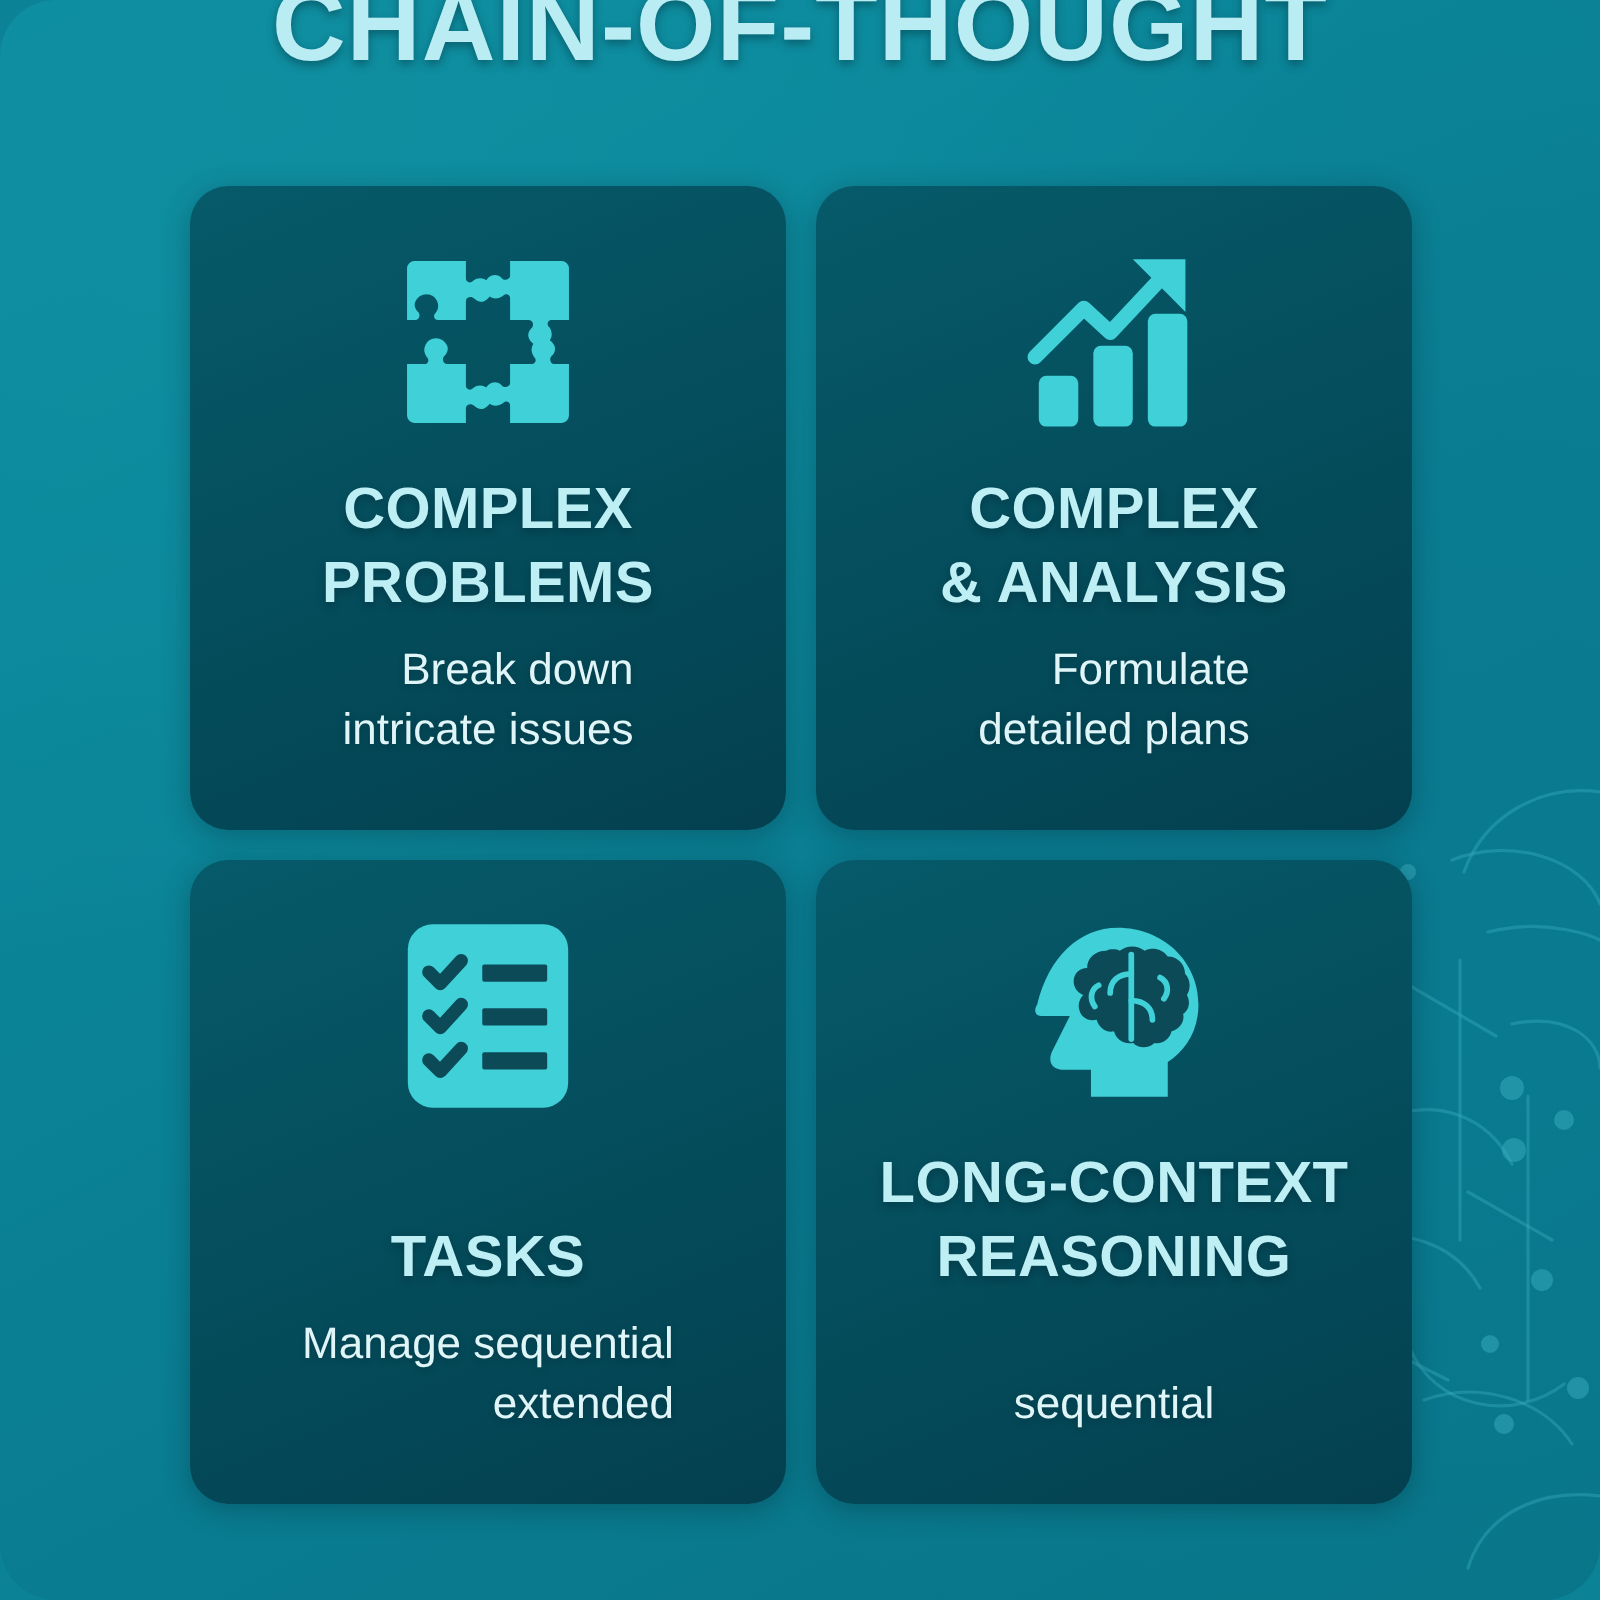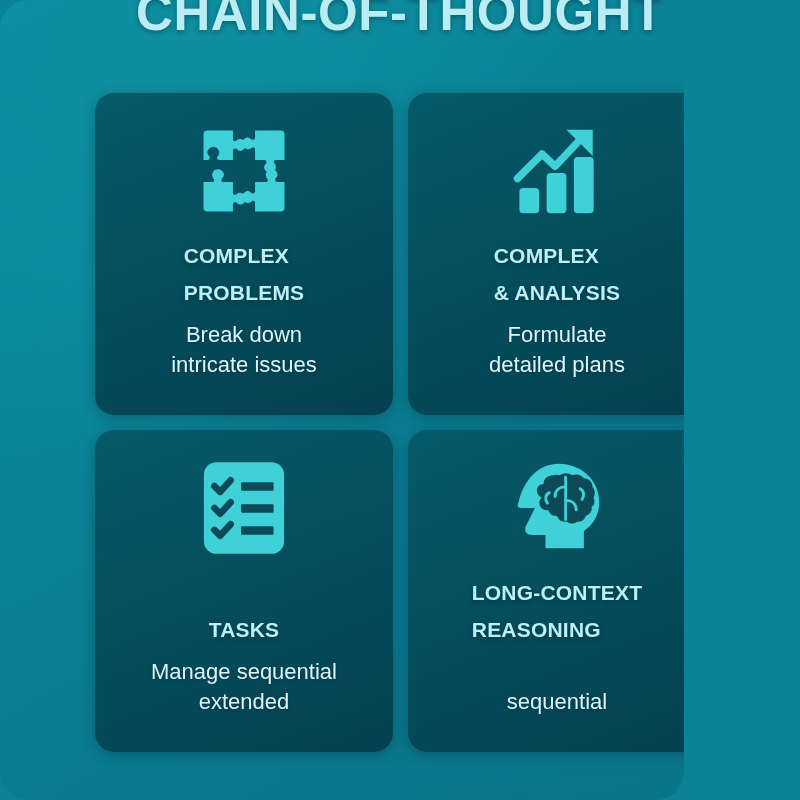--- a/index.html
+++ b/index.html
@@ -11,21 +11,21 @@
   body {
     width: 800px;
     height: 800px;
     overflow: hidden;
     font-family: "Liberation Sans", sans-serif;
     -webkit-font-smoothing: antialiased;
   }
 
   #poster {
     position: relative;
-    width: 684px;
+    width: 800px;
     height: 800px;
     overflow: hidden;
     background:
       radial-gradient(120% 95% at 16% 6%, #0f8ea0 0%, rgba(15,142,160,0) 58%),
       radial-gradient(110% 100% at 92% 52%, #0a7a90 0%, rgba(10,122,144,0) 62%),
       linear-gradient(152deg, #0b8fa2 0%, #0b8598 34%, #0a7d92 62%, #097487 100%);
     border-radius: 28px;
   }
 
   
@@ -90,37 +90,37 @@
     height: 100px;
     display: flex;
     align-items: center;
     justify-content: center;
     margin-bottom: 16px;
   }
   .icon-slot svg { display: block; }
 
   .card-title {
     margin: 0;
-    font-size: 21px;
+    font-size: 29px;
     line-height: 37px;
     font-weight: 700;
     letter-spacing: 0.2px;
     color: #bdeff4;
-    text-align: left;
+    text-align: center;
     text-shadow: 0 2px 4px rgba(2, 36, 46, 0.40);
     padding: 0 6px;
   }
 
   .card-desc {
     margin: 9px 0 0 0;
     font-size: 22px;
     line-height: 30px;
     font-weight: 400;
     color: #dff5f8;
-    text-align: center;
+    text-align: right;
     text-shadow: 0 1px 3px rgba(2, 36, 46, 0.35);
     padding: 0 10px;
   }
 </style>
 </head>
 <body>
 
 <div id="poster">
 
   <div class="decor">

